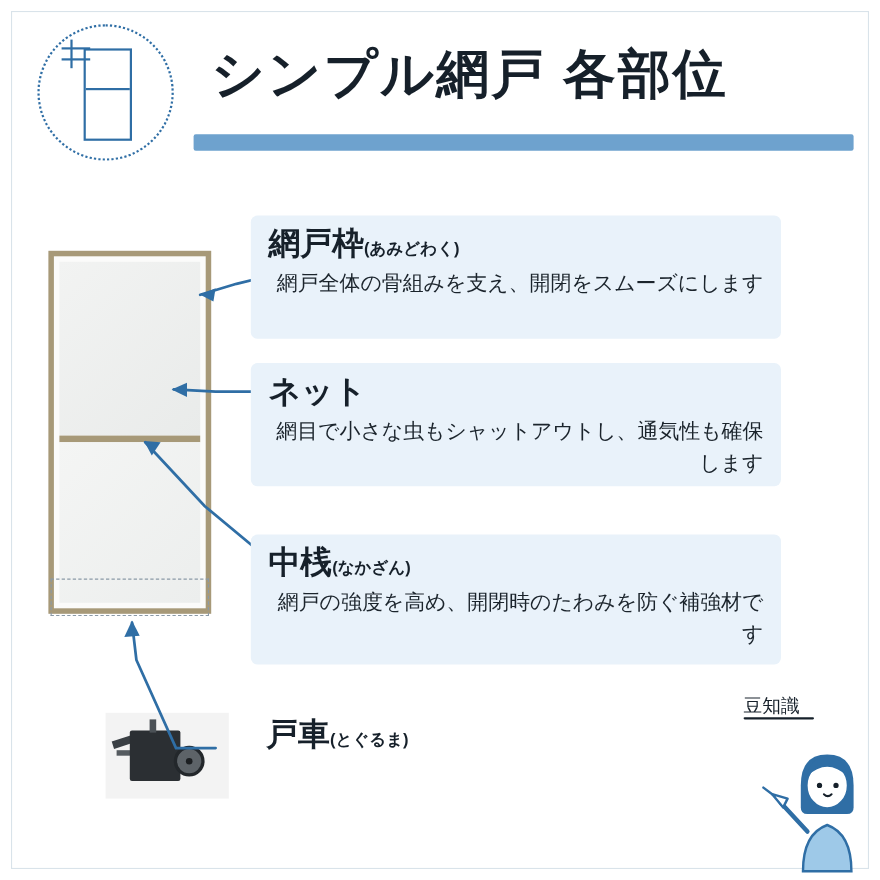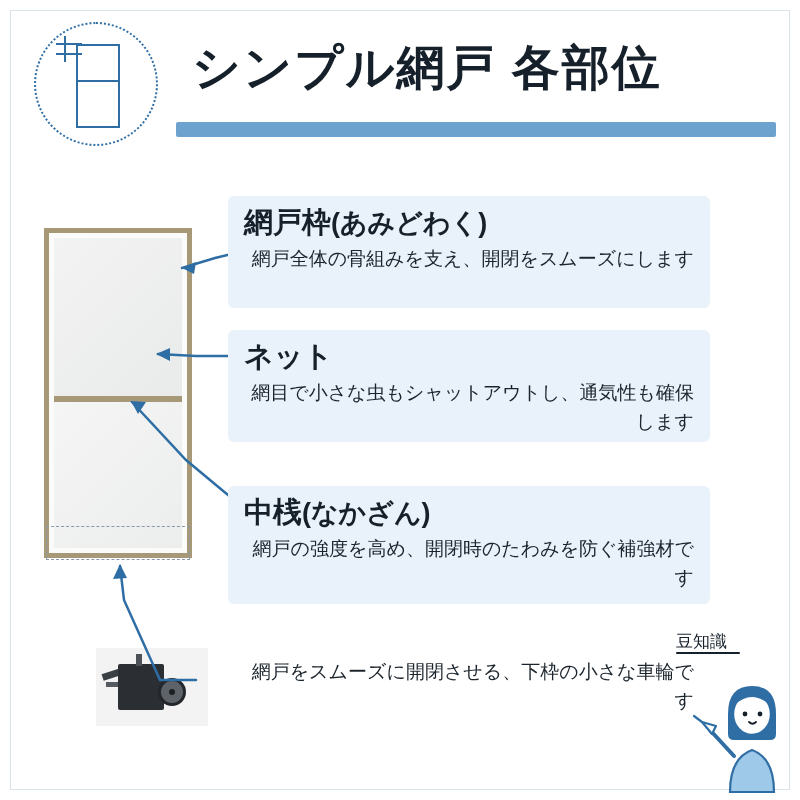--- a/index.html
+++ b/index.html
@@ -245,21 +245,21 @@
     box-sizing: border-box;
   }
   .callout-title {
     font-size: 29px;
     font-weight: bold;
     color: #16202a;
     line-height: 1.15;
     white-space: nowrap;
   }
   .callout-title .kana {
-    font-size: 27px;
+    font-size: 15px;
     font-weight: bold;
   }
   .callout-desc {
     margin-top: 6px;
     font-size: 19px;
     line-height: 1.5;
     color: #1b242c;
     text-align: right;
   }
 
@@ -373,21 +373,23 @@
   </div>
 
   <div class="callout" id="callout-rail">
     <div class="callout-title">
       <span>中桟</span><span class="kana">(なかざん)</span>
     </div>
     <div class="callout-desc">網戸の強度を高め、開閉時のたわみを防ぐ補強材です</div>
   </div>
 
   <div class="callout" id="callout-roller">
-    <div class="callout-desc">網戸をスムーズに開閉させる、下枠の小さな車輪です</div>
+    <div class="callout-title">
+      <span>戸車</span><span class="kana">(とぐるま)</span>
+    </div>
   </div>
 
   <div class="mascot">
     <div class="mascot-label">豆知識</div>
     <div class="mascot-label-underline"></div>
     <svg width="140" height="140" viewBox="0 0 140 140" style="position:absolute;left:0;top:26px;">
 
       <path d="M52 58 q0 -28 24 -28 q24 0 24 28 l0 20 q0 6 -6 6 l-36 0 q-6 0 -6 -6 z" fill="#2f6ea5"></path>
 
       <ellipse cx="76" cy="58" rx="19" ry="21" fill="#ffffff" stroke="#2f6ea5" stroke-width="2.4"></ellipse>

